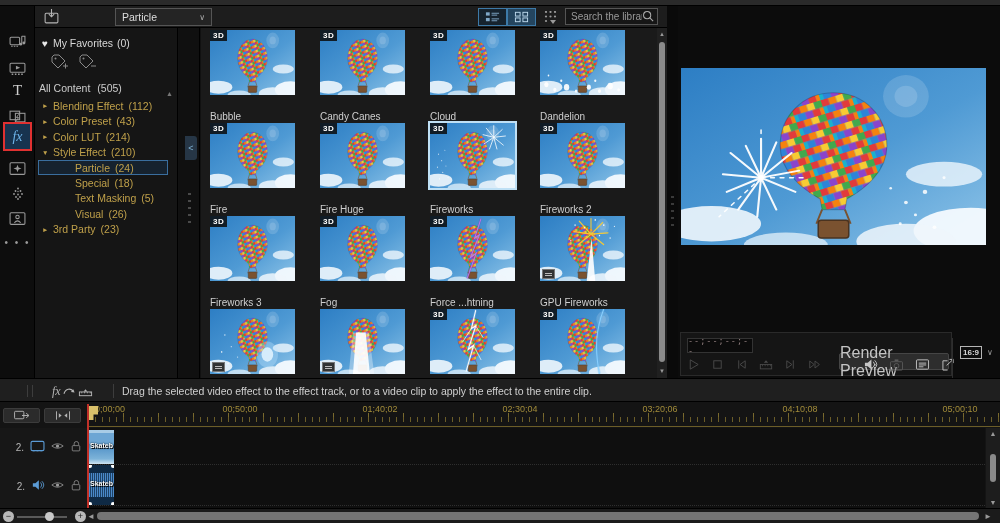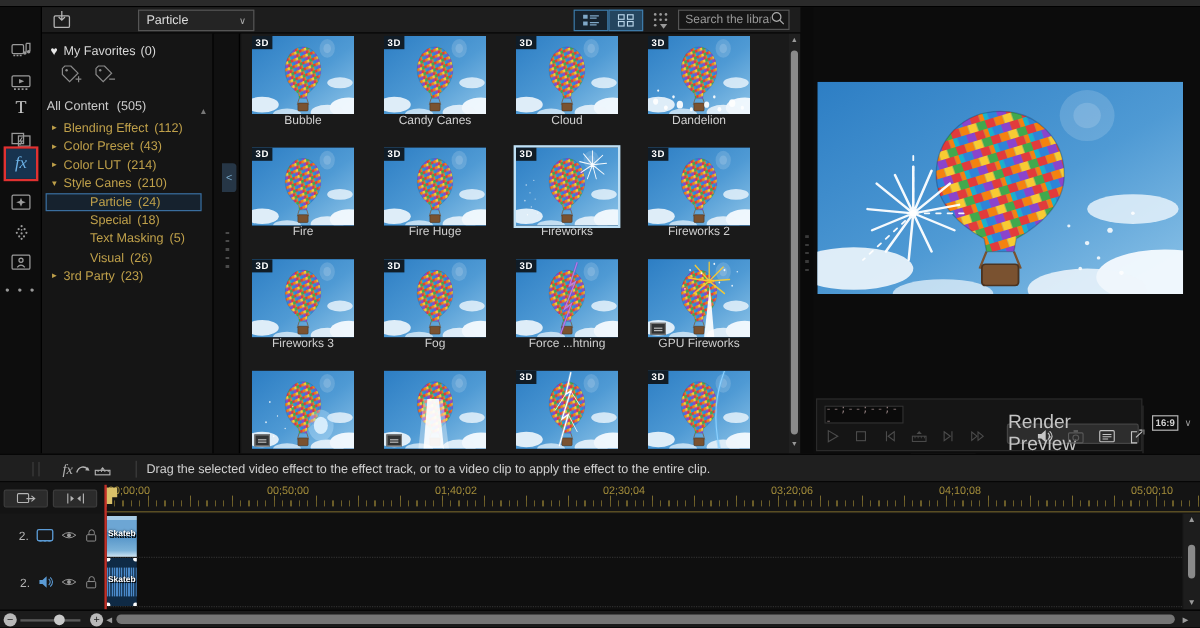--- a/index.html
+++ b/index.html
@@ -57,21 +57,21 @@
   
   .gridwrap { left:201px; top:28px; width:456px; height:350px; background:#1a1a1a; overflow:hidden; }
   .grid { position:absolute; left:9px; top:2px; display:grid; grid-template-columns:repeat(4,110px); grid-auto-rows:93px; }
   .thumb { width:85px; cursor:pointer; }
   .timg { position:relative; width:85px; height:65px; overflow:hidden; background:#2d7ec4; }
   .timg svg { position:absolute; left:0; top:0; width:100%; height:100%; }
   .thumb.selected .timg { outline:2px solid #bfe0f5; outline-offset:0; }
   .badge3d { position:absolute; left:0; top:0; background:rgba(10,10,10,.85); color:#fff; font-size:8px; font-weight:bold; padding:1px 3px; letter-spacing:.5px; }
   .gpuchip { position:absolute; left:2px; bottom:2px; width:13px; height:10px; background:rgba(30,30,30,.9); border:1px solid #777; display:flex; flex-direction:column; justify-content:center; gap:1px; padding:0 2px; }
   .gpuchip i { display:block; height:1px; background:#bbb; }
-  .tlabel { width:85px; text-align:center; color:#cfcfcf; font-size:10px; margin-top:0; white-space:nowrap; overflow:hidden; }
+  .tlabel { width:85px; text-align:left; color:#cfcfcf; font-size:10px; margin-top:16px; white-space:nowrap; overflow:hidden; }
   .gvscroll { left:657px; top:28px; width:10px; height:350px; background:#202020; }
   .gv-up,.gv-dn { position:absolute; left:0; width:10px; text-align:center; color:#999; font-size:6px; }
   .gv-up { top:3px; } .gv-dn { bottom:4px; }
   .gv-thumb { position:absolute; left:2px; top:14px; width:6px; height:320px; background:#8a8a8a; border-radius:3px; }
 
   
   .middiv { left:667px; top:6px; width:11px; height:372px; background:#0a0a0a; }
   .middiv .dots { position:absolute; left:4px; top:190px; width:3px; height:30px; background:repeating-linear-gradient(#3a3a3a 0 2px, transparent 2px 7px); }
   .preview { left:678px; top:6px; width:322px; height:372px; background:#0c0c0c; }
   .screen { position:absolute; left:3px; top:62px; width:305px; height:177px; background:#000; }
@@ -549,21 +549,21 @@
           <span class="lbl">Color Preset</span>
           <span class="cnt">(43)</span>
         </div>
         <div class="tree-row lvl0">
           <span class="arr">►</span>
           <span class="lbl">Color LUT</span>
           <span class="cnt">(214)</span>
         </div>
         <div class="tree-row lvl0">
           <span class="arr">▼</span>
-          <span class="lbl">Style Canes</span>
+          <span class="lbl">Style Effect</span>
           <span class="cnt">(210)</span>
         </div>
         <div class="tree-row lvl1 selected">
           <span class="arr"></span>
           <span class="lbl">Particle</span>
           <span class="cnt">(24)</span>
         </div>
         <div class="tree-row lvl1">
           <span class="arr"></span>
           <span class="lbl">Special</span>

